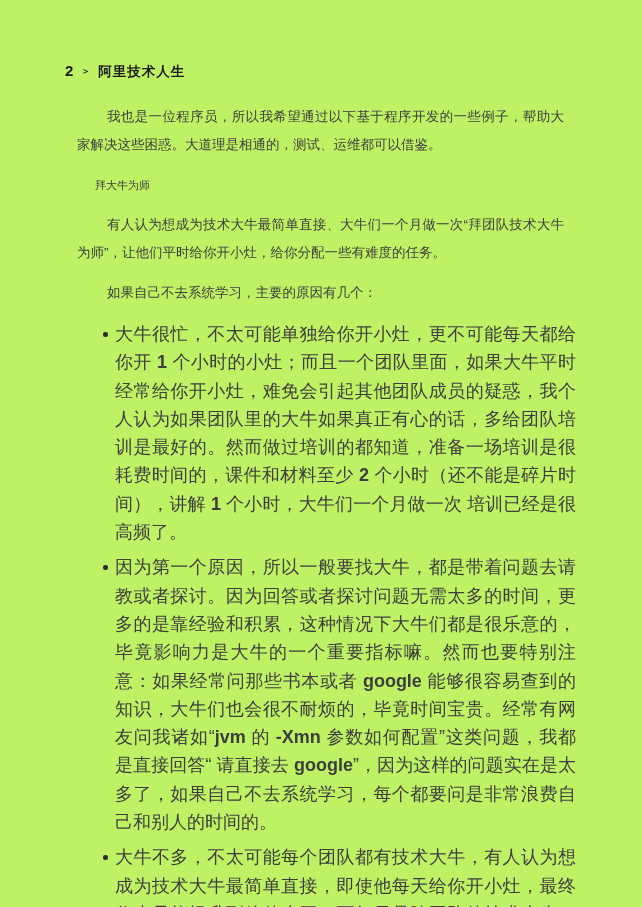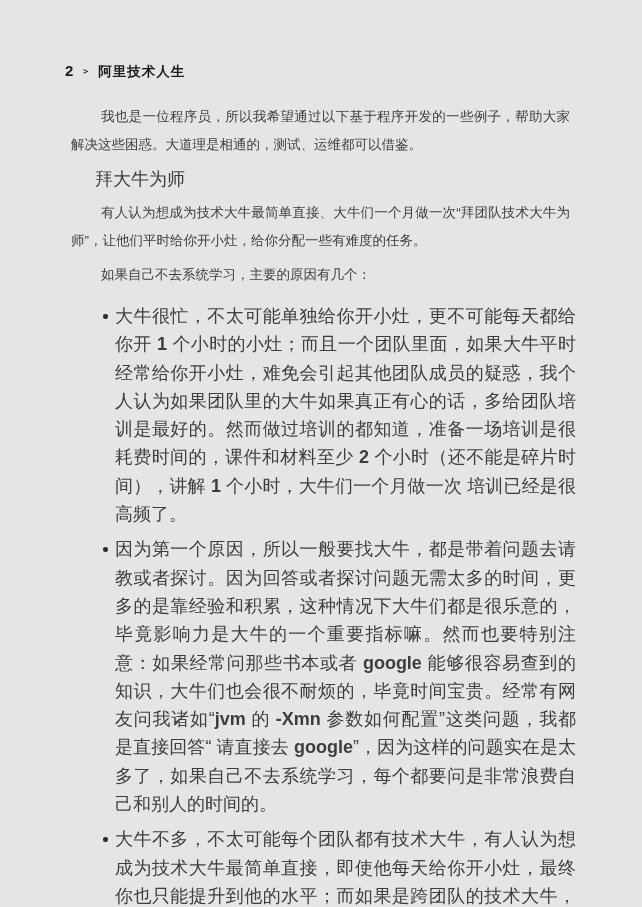--- a/index.html
+++ b/index.html
@@ -13,59 +13,59 @@
     overflow: hidden;
     font-family: "Liberation Sans", sans-serif;
     color: #3d3d3d;
     -webkit-font-smoothing: antialiased;
   }
   .page {
     box-sizing: border-box;
     width: 642px;
     height: 907px;
     padding: 62px 66px 0 65px;
-    background: #e5e5e5;
+    background: #bef264;
   }
   
   .running-head {
     font-weight: bold;
     color: #1b1b1b;
     font-size: 14px;
     line-height: 18px;
     margin-bottom: 22px;
     letter-spacing: 1px;
   }
   .running-head .pg-num { font-size: 15px; }
   .running-head .sep {
     font-size: 9px;
     margin: 0 7px;
     vertical-align: 2px;
     font-weight: bold;
   }
   .running-head .book-title { font-size: 13.5px; }
 
   p {
-    margin: 6px;
+    margin: 12px;
     font-size: 13.5px;
     line-height: 28px;
     text-align: justify;
   }
   .indent { text-indent: 30px; }
 
   .section-title {
     margin: 30px 0 20px 0;
     padding-left: 31px;
     font-size: 15.5px;
     line-height: 22px;
     font-weight: normal;
     color: #1787c9;
   }
   .subsection-title {
     margin: 0;
-    font-size: 18px;
+    font-size: 11px;
     line-height: 28px;
     font-weight: normal;
     color: #3d3d3d;
     text-indent: 30px;
   }
 
   ul.bullets {
     list-style: none;
     margin: 13px 0 0 0;
     padding: 0 0 0 38px;

